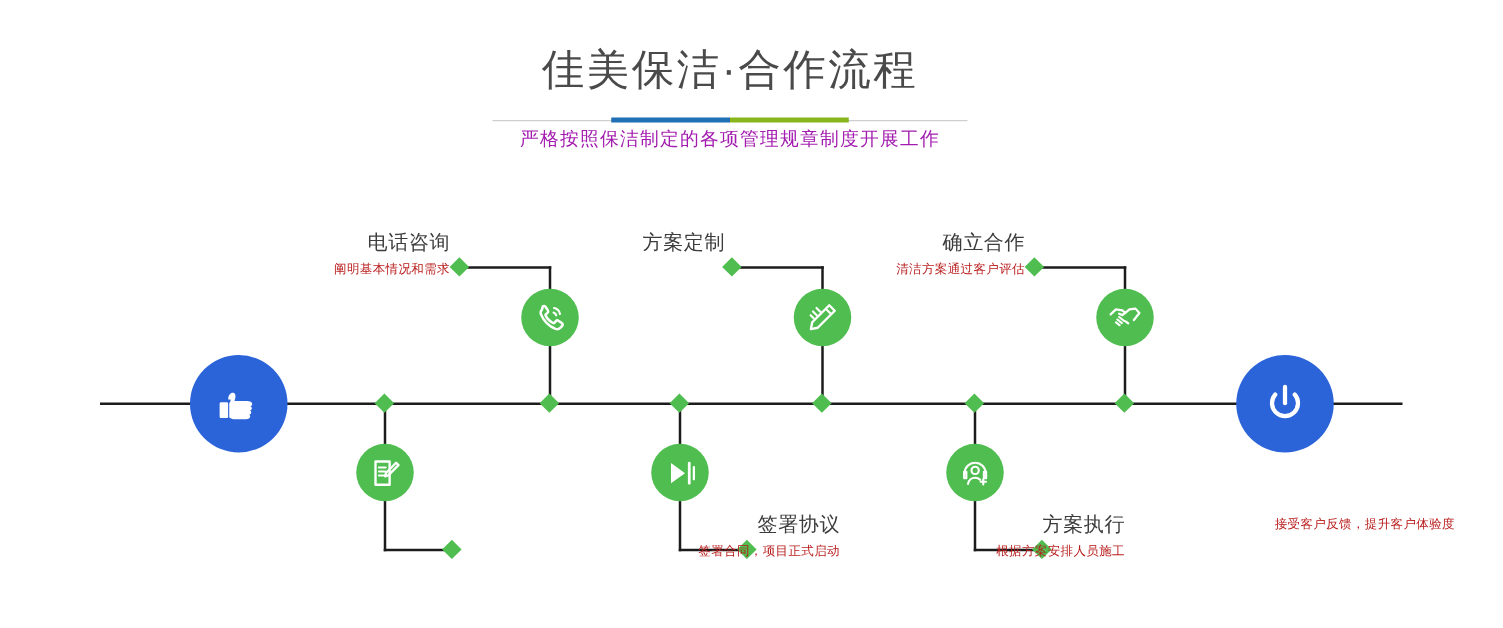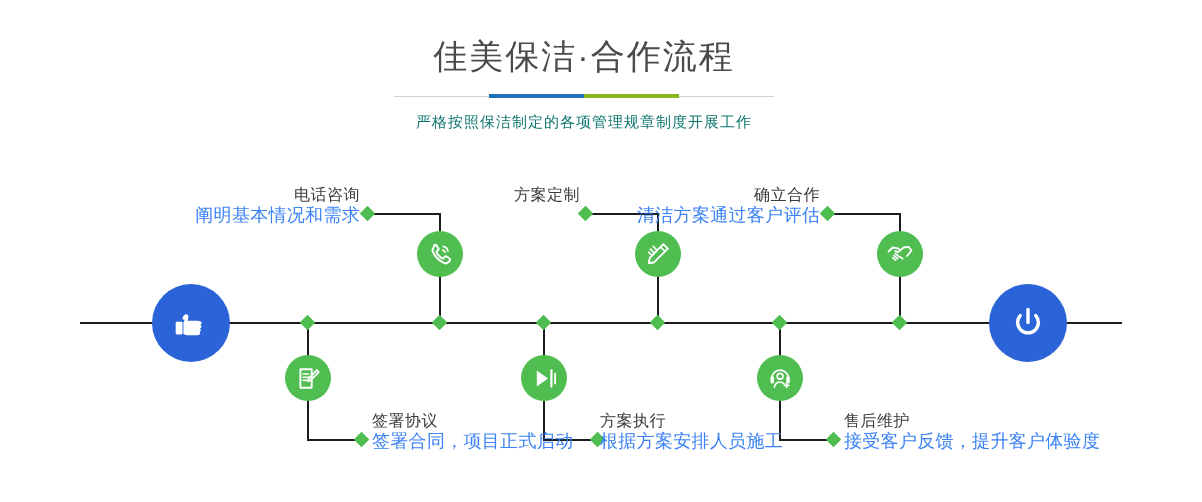--- a/index.html
+++ b/index.html
@@ -59,24 +59,24 @@
   }
   .divider-green {
     position: absolute;
     left: 190px;
     top: 4px;
     width: 95px;
     height: 4px;
     background: #88b61a;
   }
   .page-subtitle {
-    margin-top: 10px;
+    margin-top: 0;
     font-size: 15px;
     line-height: 20px;
-    color: #0f766e;
+    color: #a21caf;
     letter-spacing: 1px;
   }
 
   
   .timeline-area {
     position: absolute;
     left: 0;
     top: 160px;
     width: 1202px;
     height: 342px;
@@ -146,28 +146,27 @@
     white-space: nowrap;
     z-index: 5;
   }
   .label .l-title {
     font-size: 16px;
     line-height: 22px;
     color: #3c3c3c;
     letter-spacing: 0.5px;
   }
   .label .l-desc {
-    font-size: 18px;
+    font-size: 10px;
     line-height: 20px;
-    color: #3b82f6;
+    color: #b91c1c;
     letter-spacing: 0.3px;
-    font-family: Liberation Mono, monospace;
   }
   .label.top    { text-align: right; }
-  .label.bottom { text-align: left; }
+  .label.bottom { text-align: right; }
 </style>
 </head>
 <body>
 
 <div id="stage">
 
   <div class="header">
     <div class="page-title">佳美保洁·合作流程</div>
     <div class="divider-wrap">
       <div class="divider-hairline"></div>
@@ -311,19 +310,18 @@
           <svg width="27" height="27" viewBox="0 0 27 27">
             <path fill="none" stroke="#ffffff" stroke-width="1.7" stroke-linecap="round" d="M4.7 13.6a8.4 8.4 0 0 1 16.8 0"></path>
             <path fill="none" stroke="#ffffff" stroke-width="1.7" stroke-linejoin="round" d="M4.3 12.4h1.8v5.1H4.3zM20.1 12.4h1.8v5.1h-1.8z"></path>
             <circle cx="13.1" cy="11.3" r="2.9" fill="none" stroke="#ffffff" stroke-width="1.7"></circle>
             <path fill="none" stroke="#ffffff" stroke-width="1.7" stroke-linecap="round" d="M7.4 22.1c.6-3 3-4.9 5.7-4.9 1.6 0 3 .6 4 1.6"></path>
             <path fill="none" stroke="#ffffff" stroke-width="1.7" stroke-linecap="round" d="M19.6 18.2v4.3M17.5 20.4h4.3"></path>
           </svg>
         </span>
       </div>
       <div class="label bottom" style="left:844px; top:250px; width:320px;">
-        <div class="l-title">售后维护</div>
         <div class="l-desc">接受客户反馈，提升客户体验度</div>
       </div>
     </div>
 
   </div>
 </div>
 
 </body></html>

